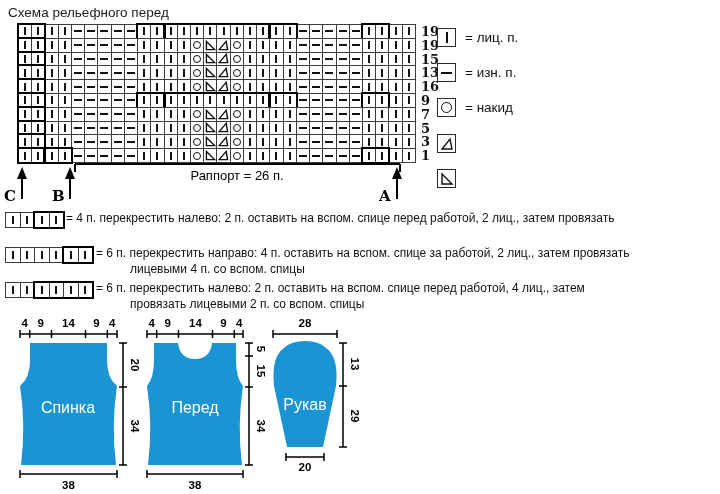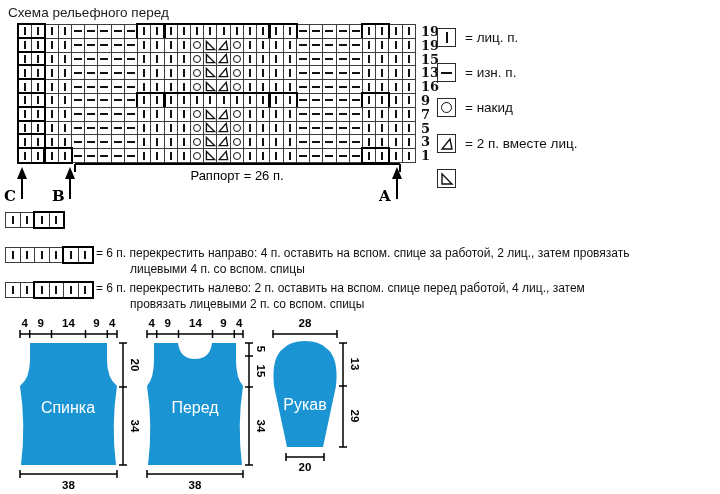--- a/index.html
+++ b/index.html
@@ -1035,21 +1035,20 @@
       <div style="width: 11px; height: 11px; border: 1.3px solid rgb(17, 17, 17); border-radius: 50%; box-sizing: border-box;"></div>
     </span>
   <span class="legend-label">= накид</span>
 </div>
 <div class="legend-item" style="top:134px;">
   <span class="legend-box">
       <svg width="14" height="14">
         <polygon points="2,12 12,12 10,2" fill="none" stroke="#111" stroke-width="1.4"></polygon>
       </svg>
     </span>
-  <span class="legend-label">= 2 п. вместе лиц.</span>
 </div>
 <div class="legend-item" style="top:169px;">
   <span class="legend-box">
       <svg width="14" height="14">
         <polygon points="2,2 2,12 12,12" fill="none" stroke="#111" stroke-width="1.4"></polygon>
       </svg>
     </span>
 </div>
 
 <div class="cable-icon" style="left: 5px; top: 212px; position: absolute; width: 61px; height: 18px;">
@@ -1061,20 +1060,21 @@
     </div>
     <div class="cell" style="left: 29px; top: 0px; width: 15.5px; height: 16px;">
       <div style="width: 2px; height: 8px; background: rgb(17, 17, 17);"></div>
     </div>
     <div class="cell" style="left: 43.5px; top: 0px; width: 15.5px; height: 16px;">
       <div style="width: 2px; height: 8px; background: rgb(17, 17, 17);"></div>
     </div>
     <div class="box-overlay" style="left: 28px; top: -1px; width: 32px; height: 18px;"></div>
   </div>
 <div class="cable-text" style="left:66px;top:210px;">
+  <div>= 4 п. перекрестить налево: 2 п. оставить на вспом. спице перед работой, 2 лиц., затем провязать</div>
 </div>
 
 <div class="cable-icon" style="left: 5px; top: 247px; position: absolute; width: 90px; height: 18px;">
     <div class="cell" style="left: 0px; top: 0px; width: 15.5px; height: 16px;">
       <div style="width: 2px; height: 8px; background: rgb(17, 17, 17);"></div>
     </div>
     <div class="cell" style="left: 14.5px; top: 0px; width: 15.5px; height: 16px;">
       <div style="width: 2px; height: 8px; background: rgb(17, 17, 17);"></div>
     </div>
     <div class="cell" style="left: 29px; top: 0px; width: 15.5px; height: 16px;">

